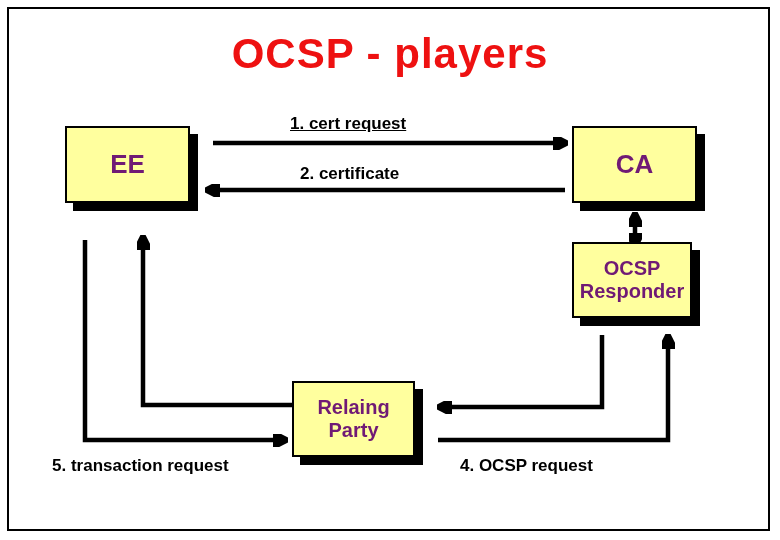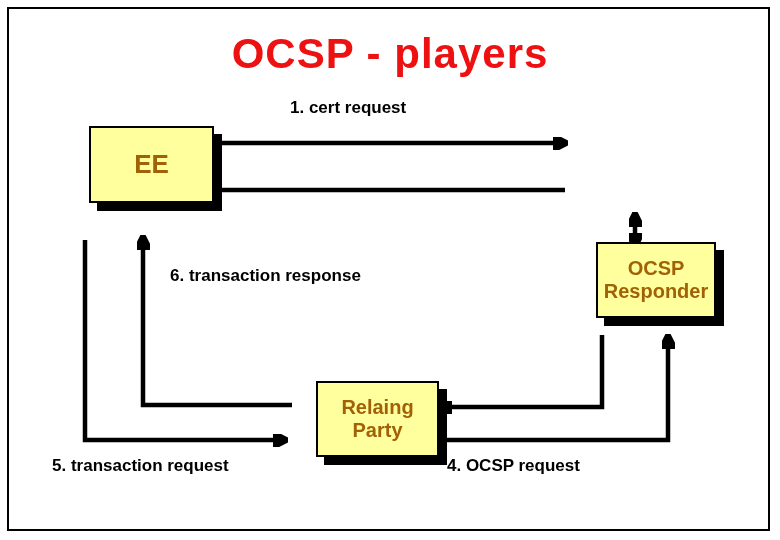--- a/index.html
+++ b/index.html
@@ -33,41 +33,40 @@
     position: absolute;
     background: #ffff9e;
     border: 2px solid #000;
     box-shadow: 8px 8px 0 0 #000;
     box-sizing: border-box;
     display: flex;
     align-items: center;
     justify-content: center;
     text-align: center;
     font-weight: bold;
-    color: #a16207;
+    color: #701a75;
     line-height: 1.15;
-    margin-left: 24px;
   }
   #node-ee       { left: 65px;  top: 126px; width: 125px; height: 77px; font-size: 26px; }
   #node-ca       { left: 572px; top: 126px; width: 125px; height: 77px; font-size: 26px; }
   #node-ocsp     { left: 572px; top: 242px; width: 120px; height: 76px; font-size: 20px; padding: 0 4px; }
   #node-relaing  { left: 292px; top: 381px; width: 123px; height: 76px; font-size: 20px; }
   .edge-label {
     position: absolute;
     font-size: 17px;
     font-weight: bold;
     color: #000;
     white-space: nowrap;
   }
-  #label-1 { left: 290px; top: 98px; }
+  #label-1 { left: 290px; top: 114px; text-decoration: underline; }
   #label-2 { left: 300px; top: 164px; }
   #label-6 { left: 170px; top: 266px; }
   #label-5 { left: 340px; top: 339px; }
   #label-3 { left: 52px;  top: 456px; }
-  #label-4 { left: 447px; top: 456px; }
+  #label-4 { left: 460px; top: 456px; }
   #arrows { position: absolute; left: 0; top: 0; }
   #arrows path { stroke: #000; stroke-width: 4.5px; fill: none; }
 </style>
 </head>
 <body>
 
 <div id="canvas">
 
   <h1 class="title">OCSP - players</h1>
 
@@ -87,22 +86,23 @@
     <path d="M292,405 L143,405 L143,237" marker-end="url(#ah)"></path>
 
     <path d="M85,240 L85,440 L286,440" marker-end="url(#ah)"></path>
 
     <path d="M602,335 L602,407 L439,407" marker-end="url(#ah)"></path>
 
     <path d="M438,440 L668,440 L668,336" marker-end="url(#ah)"></path>
   </svg>
 
   <div class="node" id="node-ee">EE</div>
+  <div class="node" id="node-ca">CA</div>
   <div class="node" id="node-ocsp">OCSP Responder</div>
   <div class="node" id="node-relaing">Relaing Party</div>
 
   <div class="edge-label" id="label-1">1. cert request</div>
+  <div class="edge-label" id="label-2">2. certificate</div>
   <div class="edge-label" id="label-3">5. transaction request</div>
   <div class="edge-label" id="label-4">4. OCSP request</div>
-  <div class="edge-label" id="label-6">6. transaction response</div>
 
   <div class="frame"></div>
 </div>
 
 </body></html>

